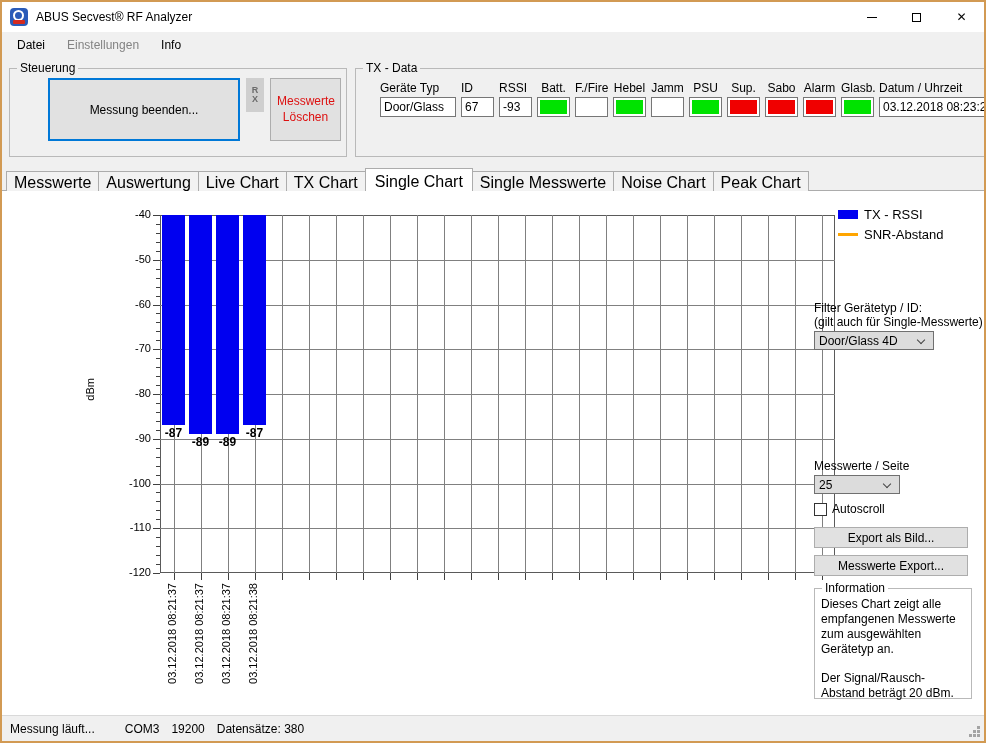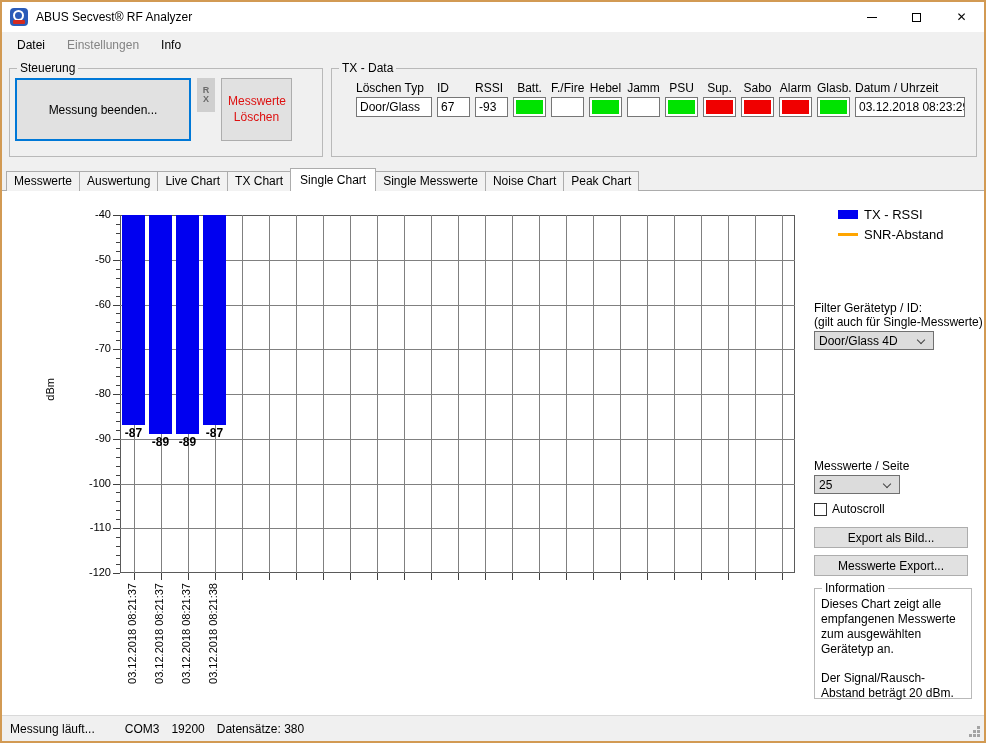--- a/index.html
+++ b/index.html
@@ -25,49 +25,49 @@
   .menu-item.disabled { color:#838383; }
 
   
   fieldset.groupbox { border:1px solid #b9b9b9; margin:0; padding:0; background:transparent; }
   fieldset.groupbox > legend { font-size:12px; margin-left:7px; padding:0 3px; color:#000; }
 
   
   .toolrow { display:flex; gap:8px; padding:4px 7px 0 7px; height:100px; flex:0 0 auto; }
   .steuerung { width:314px; flex:0 0 auto; }
   .steuerung-inner { display:flex; gap:6px; padding:3px 5px 0 5px; }
-  .stop-btn { width:176px; height:63px; background:#e1e1e1; border:2px solid #0078d7; font-size:12px;
-              font-family:inherit; color:#000; }
+  .stop-btn { width:192px; height:63px; background:#e1e1e1; border:2px solid #0078d7; font-size:12px;
+              font-family:inherit; color:#000;margin-left:33px; }
   .ind-col { width:18px; height:63px; display:flex; flex-direction:column; gap:2px; }
   .rx-ind { flex:0 0 34px; background:#cfcfcf; display:flex; align-items:center; justify-content:center; }
   .com-ind { flex:1; background:#00e300; display:flex; align-items:center; justify-content:center;margin-left:48px; }
   .vtext { width:9px; word-break:break-all; text-align:center; font-size:9px; line-height:9px; font-weight:bold; }
   .rx-ind .vtext { color:#6a6a6a; }
   .com-ind .vtext { color:#000; font-size:8px; line-height:9px; }
   .clear-btn { width:71px; height:63px; background:#e1e1e1; border:1px solid #adadad; color:#dd1111;
                font-size:12px; font-family:inherit; line-height:1.3; }
   .txdata { flex:1; }
   .tx-fields { display:flex; gap:5px; padding:6px 0 0 24px; }
   .txf { display:flex; flex-direction:column; }
   .txf-label { font-size:12px; height:15px; white-space:nowrap; margin-bottom:1px; }
   .txf.centered .txf-label { text-align:center; }
   .txf-box { height:20px; border:1px solid #767676; background:#fff; font-size:12px; padding:2px 3px;
              white-space:nowrap; overflow:hidden; }
   .txf-box.status { padding:2px; display:flex; }
   .txf-box.status .fill { flex:1; }
 
   
   .tabstrip { flex:0 0 auto; display:flex; align-items:flex-end; margin-top:11px; padding-left:4px; height:23px; position:relative; z-index:2; }
-  .tab { font-size:12px; padding:2px 7px 3px 7px; height:20px; background:#f2f2f2; border:1px solid #acacac;
+  .tab { font-size:16px; padding:2px 7px 3px 7px; height:20px; background:#f2f2f2; border:1px solid #acacac;
          border-bottom:none; margin-right:-1px; white-space:nowrap; }
   .tab.active { background:#fff; height:23px; padding:4px 9px 3px 9px; position:relative; z-index:3; }
 
   
   .tabpage { position:relative; height:525px; background:#fff; border-top:1px solid #acacac; margin-top:-1px; flex:0 0 auto; }
-  .chart-layer { position:absolute; inset:0; }
+  .chart-layer { position:absolute; inset:0;margin-left:40px; }
   .plot-border { position:absolute; border:1px solid #5a5a5a; }
   .hgrid, .vgrid { position:absolute; background:#808080; }
   .tick { position:absolute; background:#404040; }
   .ytick-label { position:absolute; font-size:11px; text-align:right; color:#000; }
   .bar { position:absolute; }
   .bar-label { position:absolute; font-size:12px; font-weight:bold; text-align:center; color:#000; }
   .xlabel { position:absolute; writing-mode:vertical-rl; transform:rotate(180deg); font-size:11px; white-space:nowrap; color:#000; }
   .ylabel { position:absolute; writing-mode:vertical-rl; transform:rotate(180deg); font-size:11px; color:#000; }
   .legend { position:absolute; left:836px; top:16px; }
   .legend-row { display:flex; align-items:center; margin-bottom:5px; }
@@ -139,21 +139,21 @@
             </div>
         </div>
         <button class="clear-btn">Messwerte Löschen</button>
       </div>
     </fieldset>
 
     <fieldset class="groupbox txdata">
       <legend>TX - Data</legend>
       <div class="tx-fields" id="tx-fields">
           <div class="txf" style="width: 76px;">
-            <div class="txf-label">Löschen Typ</div>
+            <div class="txf-label">Geräte Typ</div>
             <div class="txf-box">Door/Glass</div>
           </div>
           <div class="txf" style="width: 33px;">
             <div class="txf-label">ID</div>
             <div class="txf-box">67</div>
           </div>
           <div class="txf" style="width: 33px;">
             <div class="txf-label">RSSI</div>
             <div class="txf-box">-93</div>
           </div>

